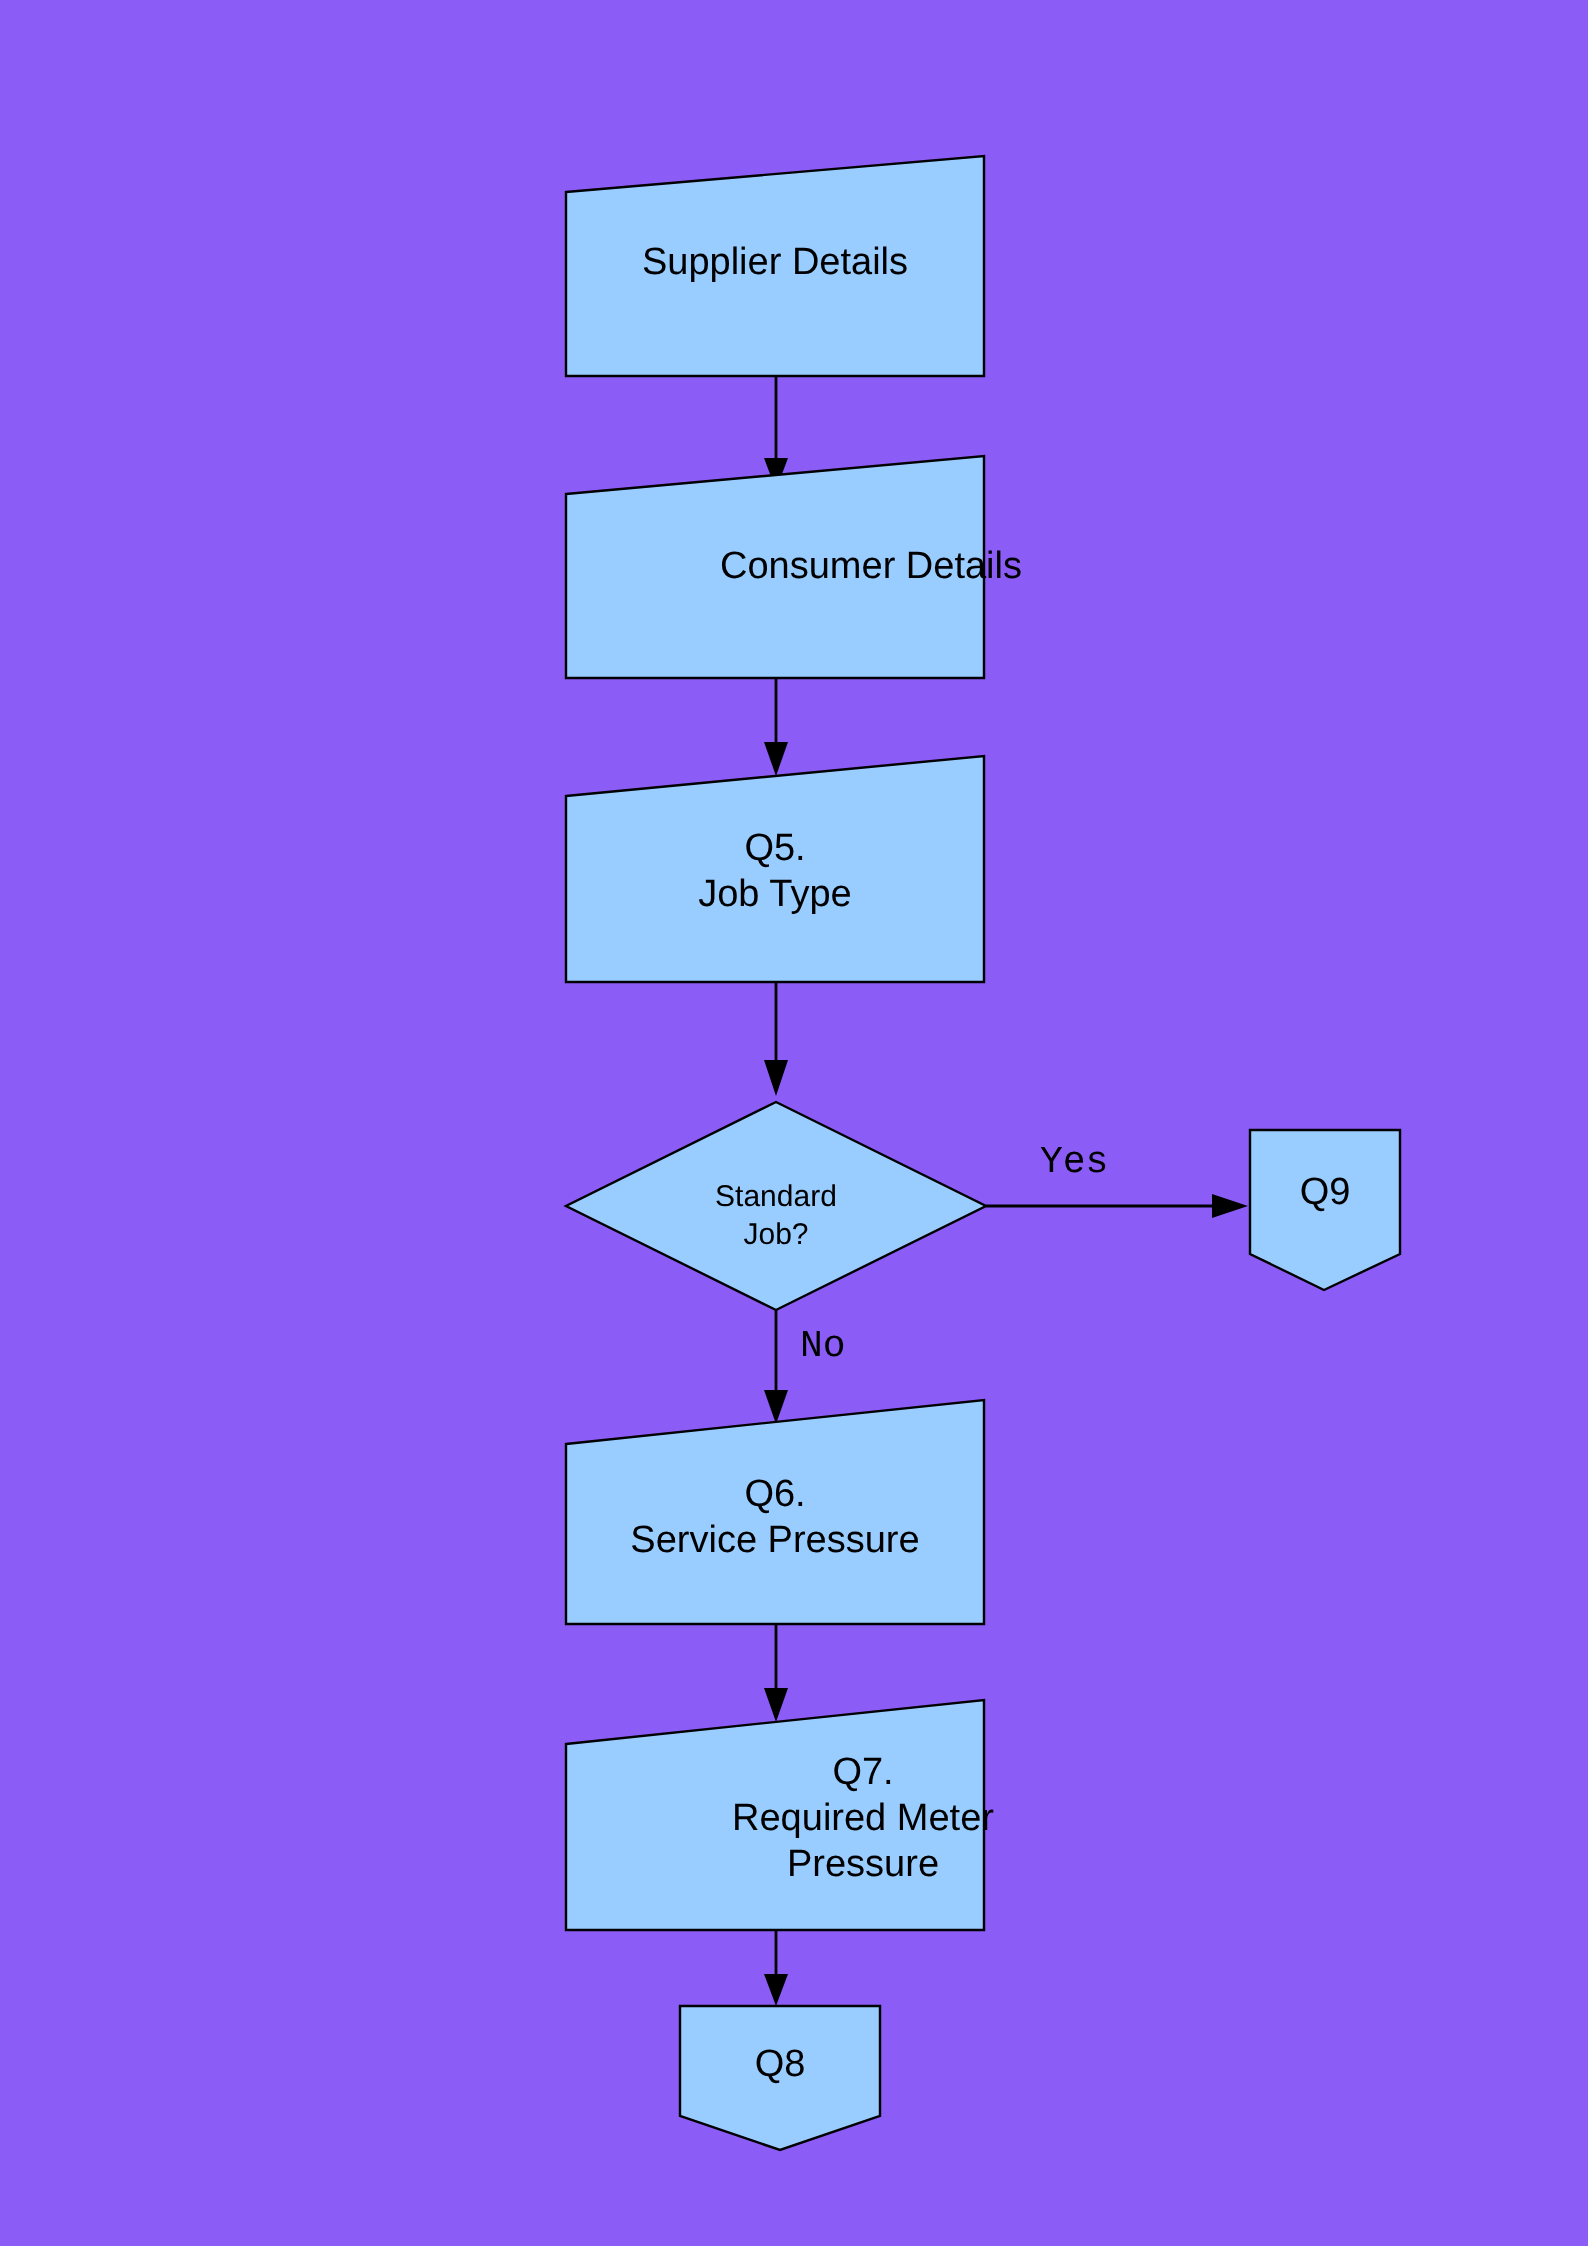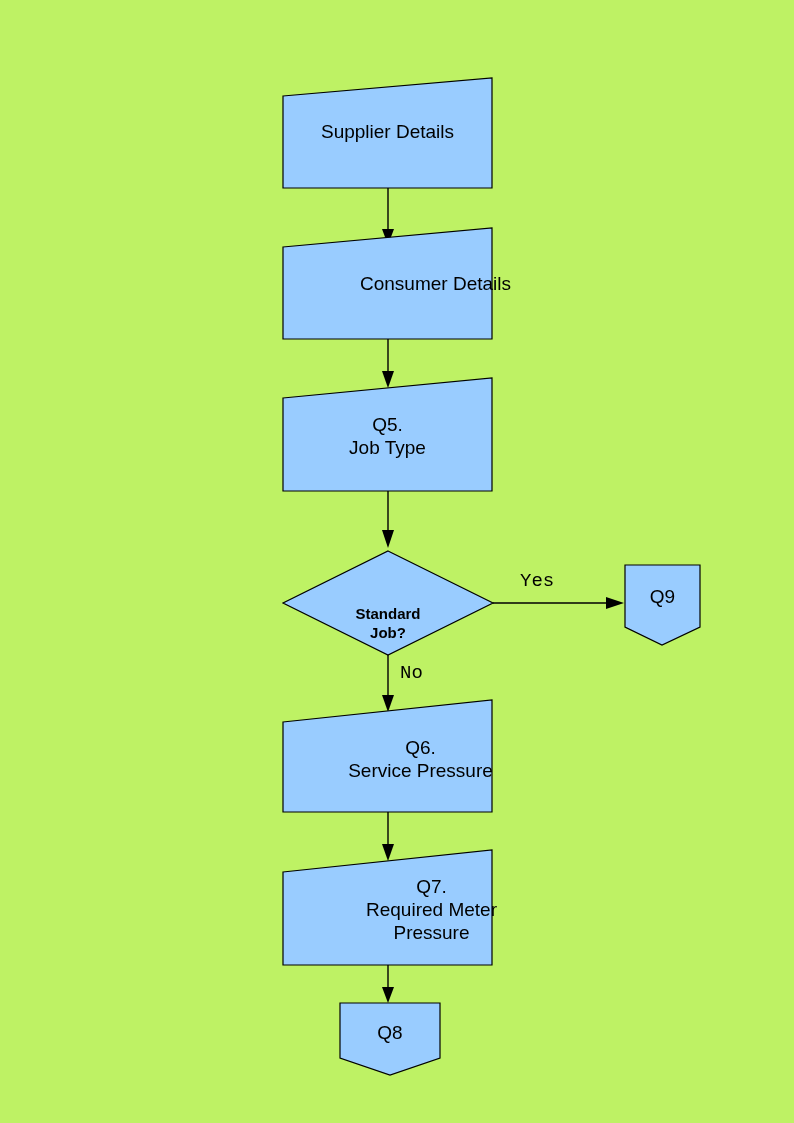--- a/index.html
+++ b/index.html
@@ -8,21 +8,21 @@
     padding: 0;
     background: #ffffff;
   }
   body {
     font-family: "Liberation Sans", sans-serif;
   }
   #canvas {
     position: relative;
     width: 794px;
     height: 1123px;
-    background: #bef264;
+    background: #8b5cf6;
     overflow: hidden;
   }
   #flow-svg {
     position: absolute;
     left: 0;
     top: 0;
     width: 794px;
     height: 1123px;
   }
   .node-shape {
@@ -124,24 +124,24 @@
     <polygon class="node-shape" points="340,1003 440,1003 440,1058 390,1075 340,1058"></polygon>
   </svg>
 
   <div class="node-label" style="left:283px; top:120px; width:209px;">Supplier Details</div>
 
   <div class="node-label" style="left:283px; top:272px; width:209px;margin-left:48px;">Consumer Details</div>
 
   <div class="node-label" style="left:283px; top:413px; width:209px;">Q5.
 Job Type</div>
 
-  <div class="node-label small" style="left:283px; top:604px; width:210px;font-weight:bold;">Standard
+  <div class="node-label small" style="left:283px; top:589px; width:210px;">Standard
 Job?</div>
 
-  <div class="node-label" style="left:283px; top:736px; width:209px;padding-left:33px;">Q6.
+  <div class="node-label" style="left:283px; top:736px; width:209px;">Q6.
 Service Pressure</div>
 
   <div class="node-label" style="left:283px; top:875px; width:209px;margin-left:44px;">Q7.
 Required Meter
 Pressure</div>
 
   <div class="node-label" style="left:625px; top:585px; width:75px;">Q9</div>
 
   <div class="node-label" style="left:340px; top:1021px; width:100px;">Q8</div>
 

